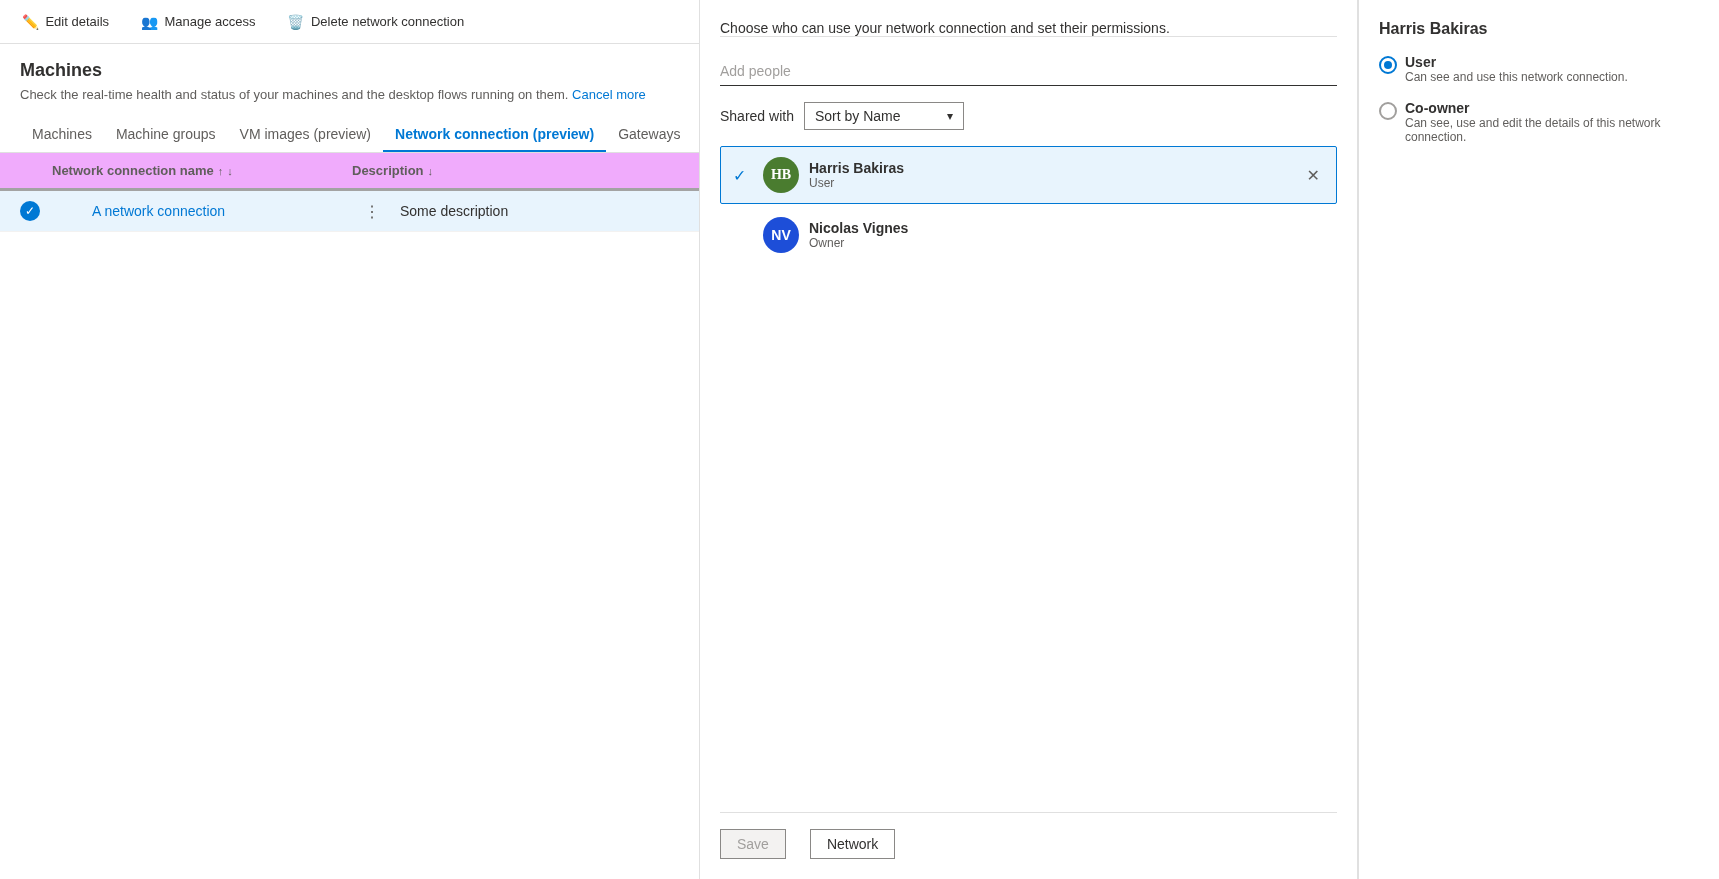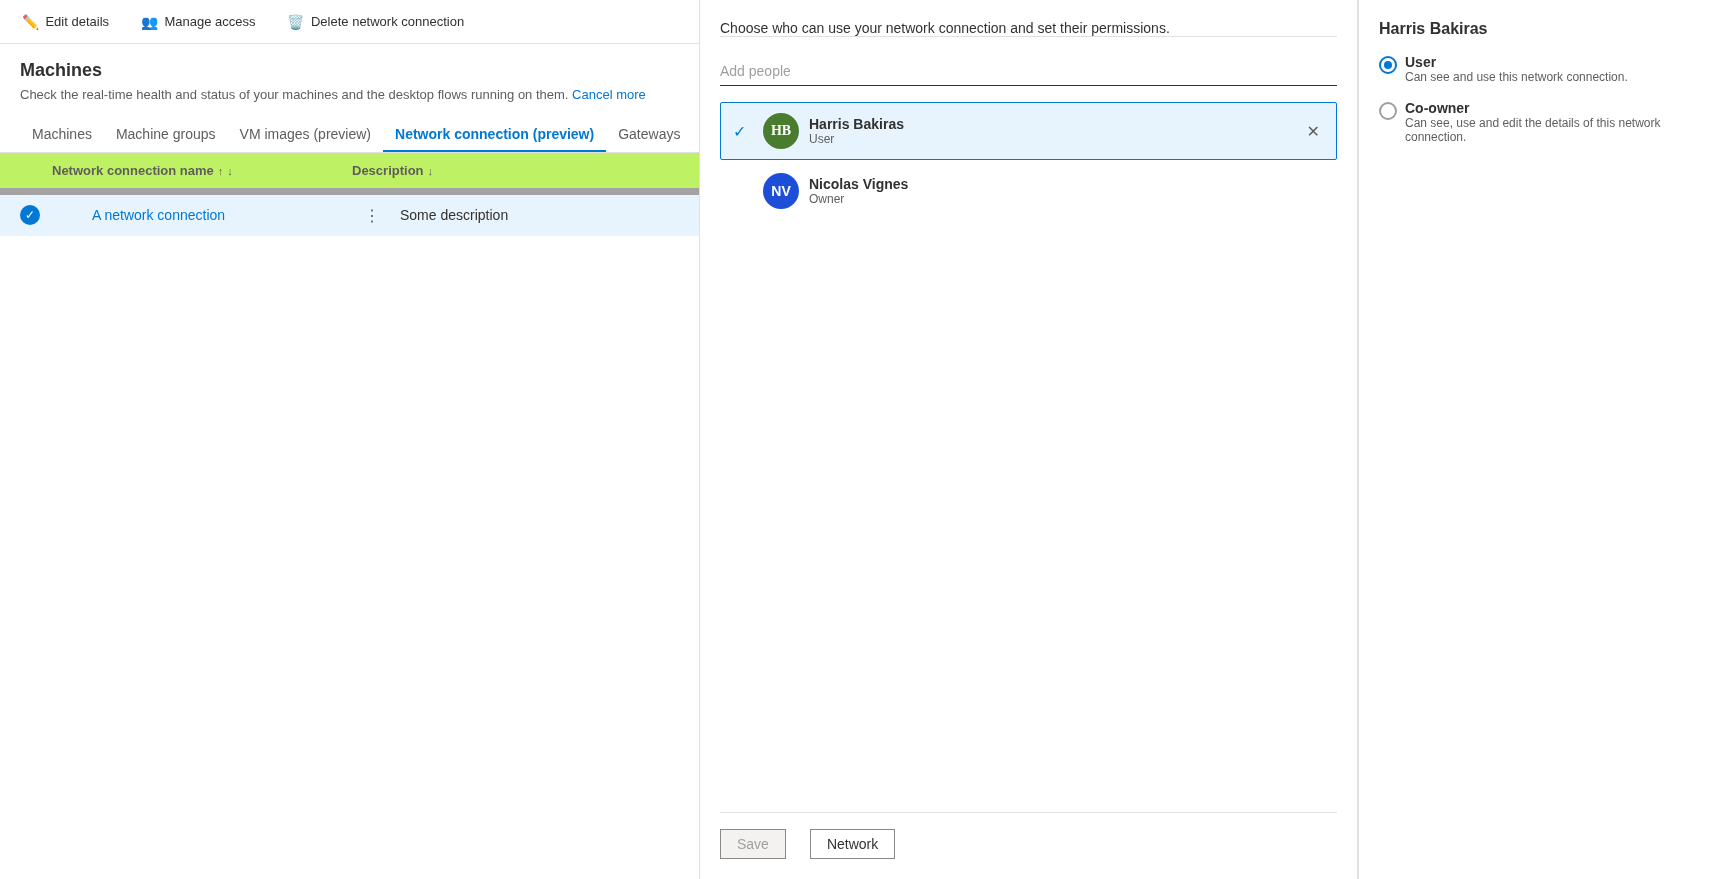--- a/index.html
+++ b/index.html
@@ -15,21 +15,21 @@
     .machines-section { padding: 16px 20px 0 20px; }
     .machines-title { font-size: 18px; font-weight: 600; color: #323130; margin-bottom: 6px; }
     .machines-desc { font-size: 13px; color: #605e5c; margin-bottom: 16px; }
     .machines-desc a { color: #0078d4; text-decoration: none; }
 
     .tabs { display: flex; gap: 0; border-bottom: 1px solid #e0e0e0; margin: 0 -20px; padding: 0 20px; }
     .tab { padding: 8px 12px; cursor: pointer; font-size: 14px; color: #605e5c; border-bottom: 2px solid transparent; white-space: nowrap; }
     .tab.active { color: #0078d4; border-bottom: 2px solid #0078d4; font-weight: 600; }
 
     .list-area { flex: 1; overflow-y: auto; }
-    .list-header { display: flex; align-items: center; padding: 10px 20px; border-bottom: 7px solid #a3a3a3; background: #bef264; }
+    .list-header { display: flex; align-items: center; padding: 10px 20px; border-bottom: 3px solid #a3a3a3; background: #f0abfc; }
     .col-name { display: flex; align-items: center; gap: 4px; font-size: 13px; font-weight: 600; color: #605e5c; width: 300px; cursor: pointer; }
     .col-desc { display: flex; align-items: center; gap: 4px; font-size: 13px; font-weight: 600; color: #605e5c; flex: 1; cursor: pointer; }
     .sort-icon { font-size: 11px; color: #605e5c; }
 
     .list-row { display: flex; align-items: center; padding: 10px 20px; border-bottom: 1px solid #f3f2f1; background: #e8f4fd; }
     .row-check { width: 24px; margin-right: 8px; }
     .row-check-circle { width: 20px; height: 20px; border-radius: 50%; background: #0078d4; display: flex; align-items: center; justify-content: center; color: white; font-size: 12px; }
     .row-name { flex: 1; max-width: 260px; font-size: 14px; color: #0078d4; cursor: pointer; margin-left: 40px; }
     .row-more { width: 24px; margin: 0 12px; color: #605e5c; cursor: pointer; font-size: 16px; }
     .row-desc { flex: 1; font-size: 14px; color: #323130; }
@@ -138,20 +138,27 @@
 
 <div class="right-panel">
 
   <div class="manage-panel">
     <div class="manage-desc">Choose who can use your network connection and set their permissions.</div>
 
     <div class="add-people-section">
       <input class="add-people-input" type="text" placeholder="Add people" style="">
     </div>
 
+    <div class="shared-with-row">
+      <span class="shared-with-label">Shared with</span>
+      <div class="sort-dropdown">
+        <span>Sort by Name</span>
+        <span class="chevron">▾</span>
+      </div>
+    </div>
 
     <div class="people-list">
 
       <div class="person-row selected">
         <div class="person-check">✓</div>
         <div class="person-avatar" style="background-color: #4a7c2f; font-family: Liberation Serif, serif;">HB</div>
         <div class="person-info">
           <div class="person-name">Harris Bakiras</div>
           <div class="person-role">User</div>
         </div>

